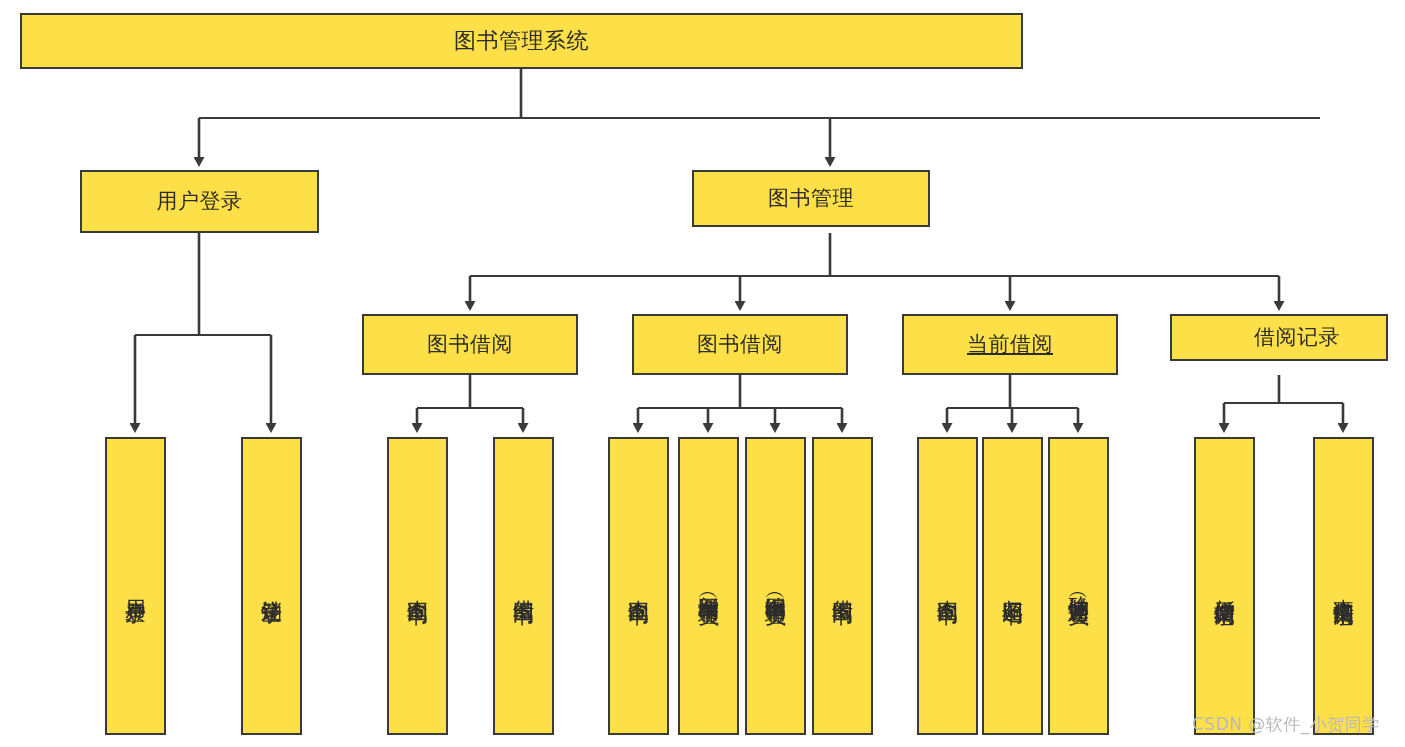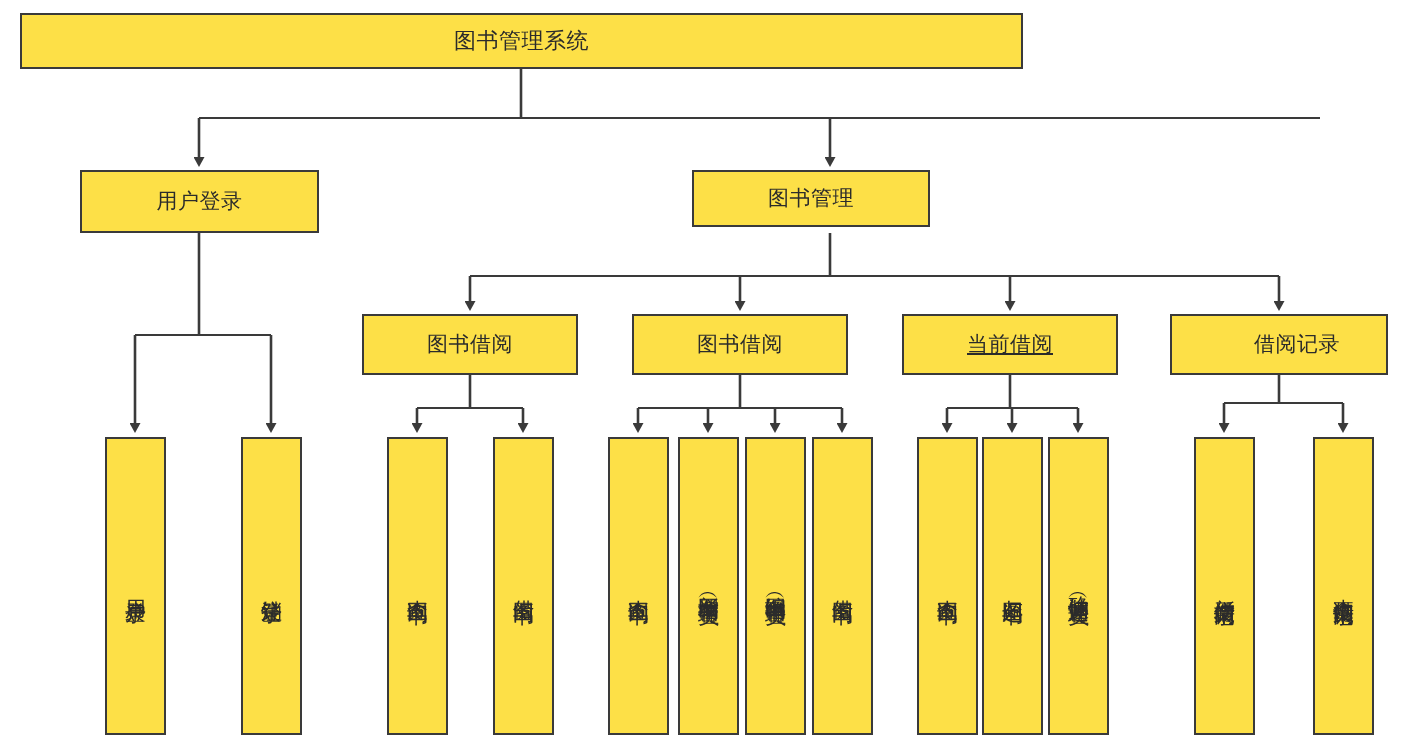--- a/index.html
+++ b/index.html
@@ -144,21 +144,21 @@
   </div>
 
   <div class="node horiz" style="left:632px; top:314px; width:216px; height:61px;">
     <span class="label">图书借阅</span>
   </div>
 
   <div class="node horiz" style="left:902px; top:314px; width:216px; height:61px;text-decoration:underline;">
     <span class="label">当前借阅</span>
   </div>
 
-  <div class="node horiz" style="left:1170px; top:314px; width:218px; height:61px;padding-left:36px;">
+  <div class="node horiz" style="left:1170px; top:314px; width:218px; height:47px;padding-left:36px;">
     <span class="label">借阅记录</span>
   </div>
 
   <div class="node vert" style="left:105px; top:437px; width:61px; height:298px;">
     <span class="label">用户登录</span>
   </div>
 
   <div class="node vert" style="left:241px; top:437px; width:61px; height:298px;">
     <span class="label">注销登录</span>
   </div>
@@ -200,14 +200,15 @@
   </div>
 
   <div class="node vert" style="left:1194px; top:437px; width:61px; height:298px;">
     <span class="label">新增借阅记录</span>
   </div>
 
   <div class="node vert" style="left:1313px; top:437px; width:61px; height:298px;">
     <span class="label">查询借阅记录</span>
   </div>
 
+  <div class="watermark" style="left:1192px; top:713px;">CSDN @软件_小贺同学</div>
 
 </div>
 
 </body></html>

